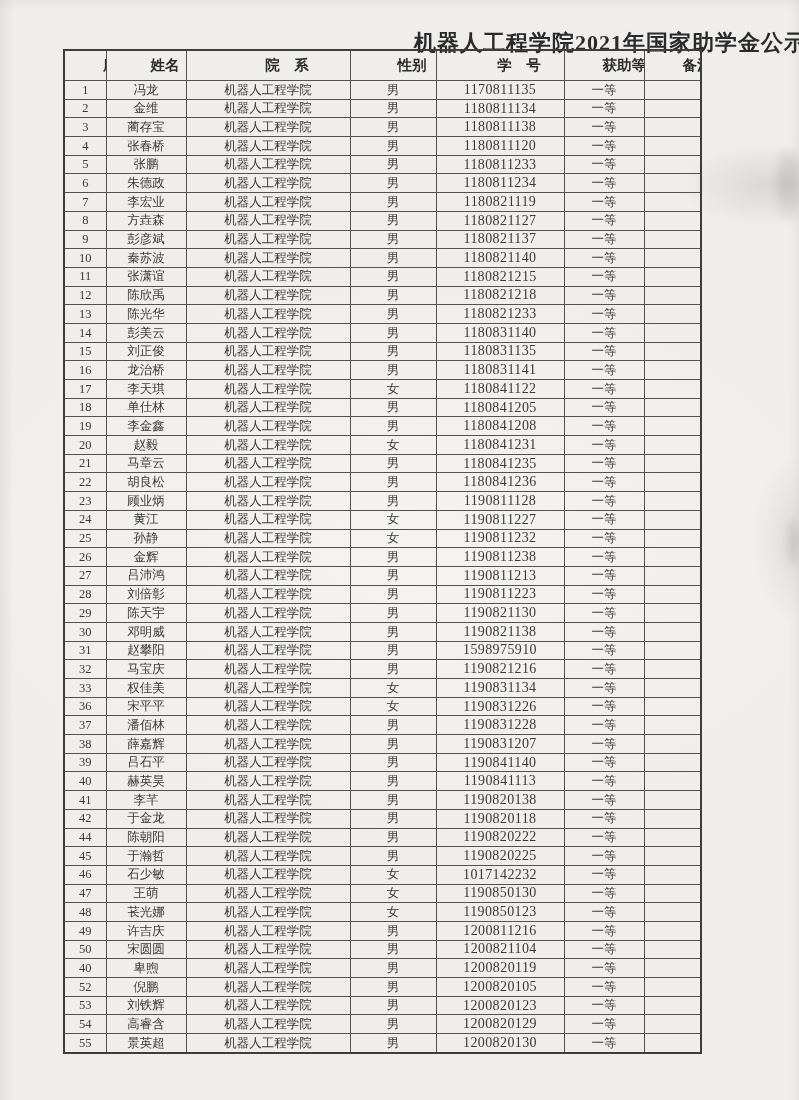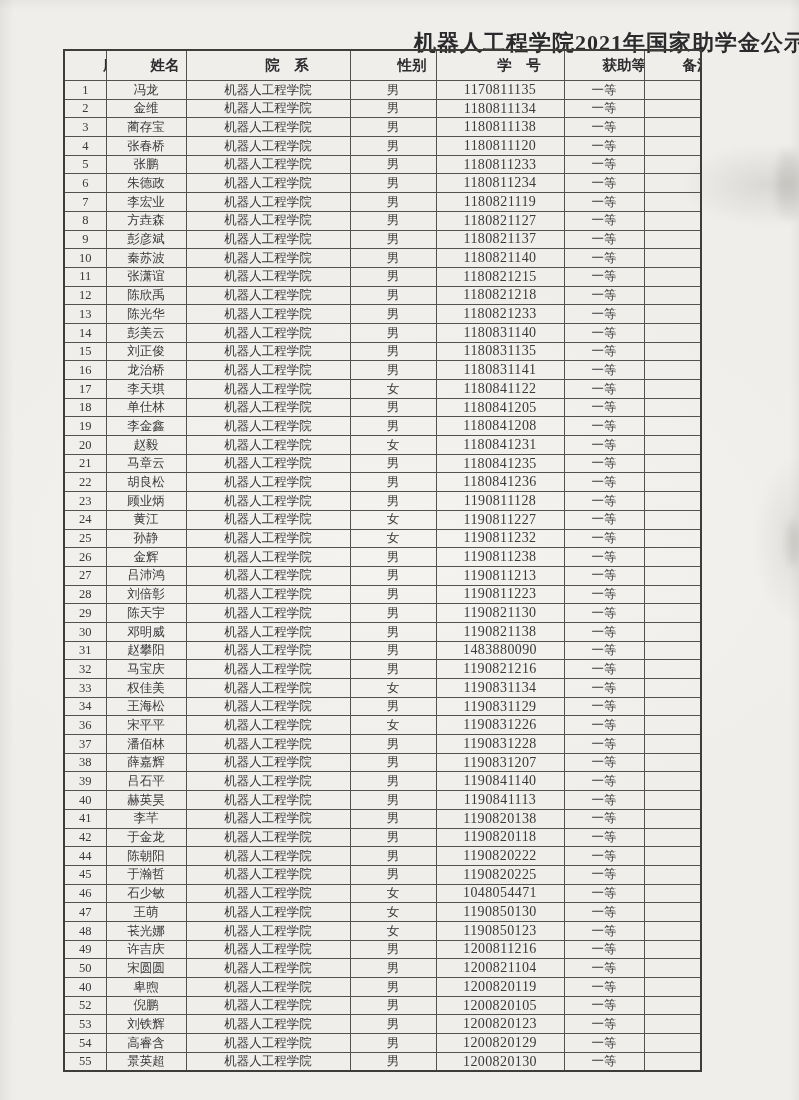--- a/index.html
+++ b/index.html
@@ -398,21 +398,21 @@
     <td class="c3">男</td>
     <td class="c4">1190821138</td>
     <td class="c5">一等</td>
     <td class="c6"></td>
   </tr>
         <tr>
     <td class="c0">31</td>
     <td class="c1">赵攀阳</td>
     <td class="c2">机器人工程学院</td>
     <td class="c3">男</td>
-    <td class="c4">1483880090</td>
+    <td class="c4">1598975910</td>
     <td class="c5">一等</td>
     <td class="c6"></td>
   </tr>
         <tr>
     <td class="c0">32</td>
     <td class="c1">马宝庆</td>
     <td class="c2">机器人工程学院</td>
     <td class="c3">男</td>
     <td class="c4">1190821216</td>
     <td class="c5">一等</td>
@@ -421,29 +421,20 @@
         <tr>
     <td class="c0">33</td>
     <td class="c1">权佳美</td>
     <td class="c2">机器人工程学院</td>
     <td class="c3">女</td>
     <td class="c4">1190831134</td>
     <td class="c5">一等</td>
     <td class="c6"></td>
   </tr>
         <tr>
-    <td class="c0">34</td>
-    <td class="c1">王海松</td>
-    <td class="c2">机器人工程学院</td>
-    <td class="c3">男</td>
-    <td class="c4">1190831129</td>
-    <td class="c5">一等</td>
-    <td class="c6"></td>
-  </tr>
-        <tr>
     <td class="c0">36</td>
     <td class="c1">宋平平</td>
     <td class="c2">机器人工程学院</td>
     <td class="c3">女</td>
     <td class="c4">1190831226</td>
     <td class="c5">一等</td>
     <td class="c6"></td>
   </tr>
         <tr>
     <td class="c0">37</td>
@@ -515,21 +506,21 @@
     <td class="c3">男</td>
     <td class="c4">1190820225</td>
     <td class="c5">一等</td>
     <td class="c6"></td>
   </tr>
         <tr>
     <td class="c0">46</td>
     <td class="c1">石少敏</td>
     <td class="c2">机器人工程学院</td>
     <td class="c3">女</td>
-    <td class="c4">1048054471</td>
+    <td class="c4">1017142232</td>
     <td class="c5">一等</td>
     <td class="c6"></td>
   </tr>
         <tr>
     <td class="c0">47</td>
     <td class="c1">王萌</td>
     <td class="c2">机器人工程学院</td>
     <td class="c3">女</td>
     <td class="c4">1190850130</td>
     <td class="c5">一等</td>

